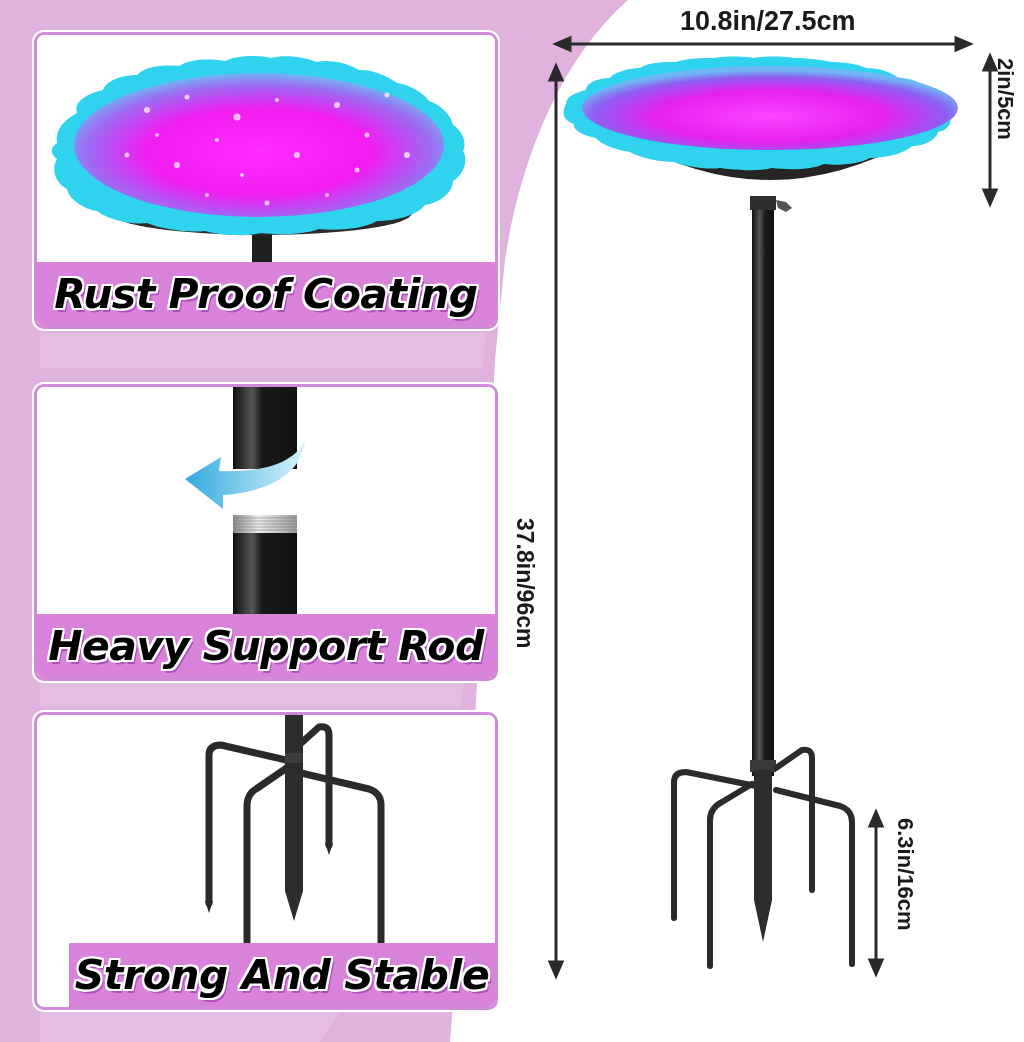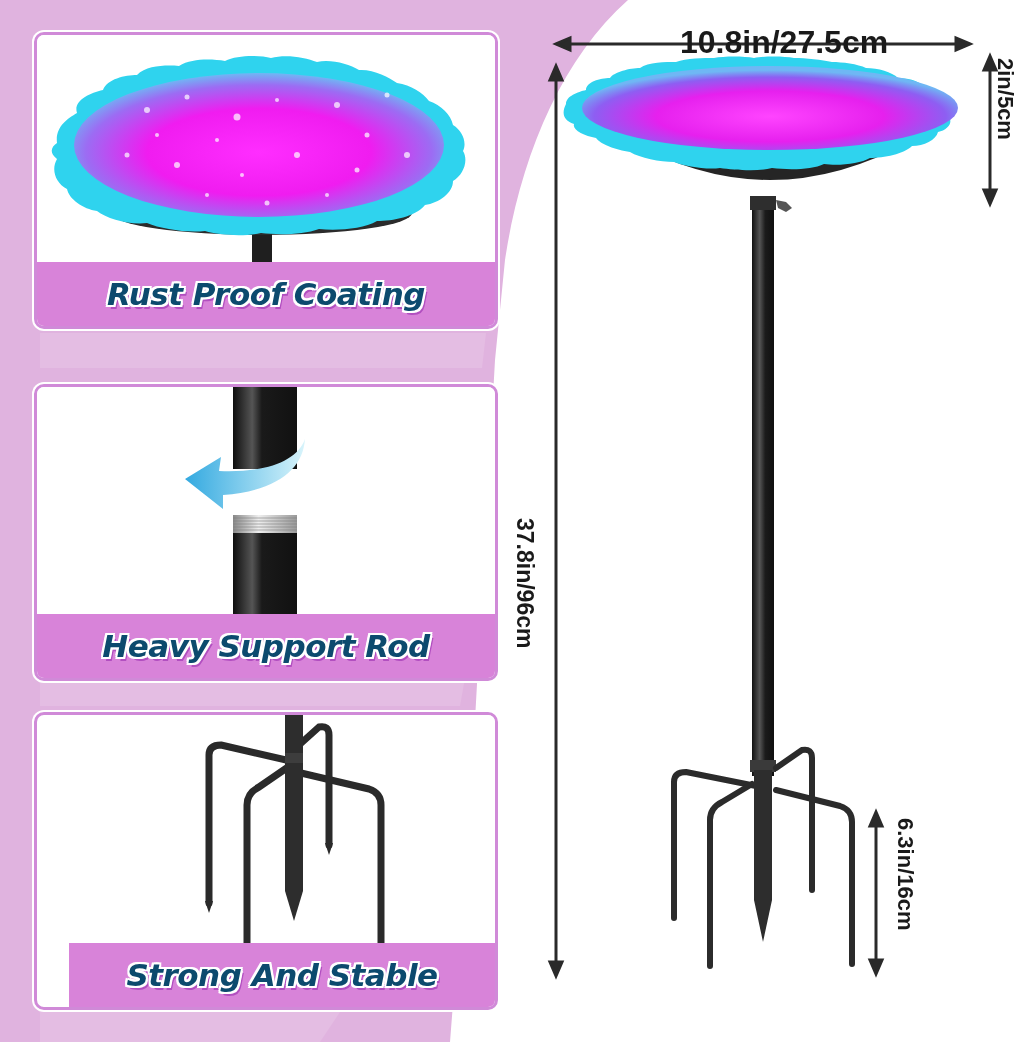--- a/index.html
+++ b/index.html
@@ -13,37 +13,37 @@
     background: #ffffff; border: 3px solid #d08ad8; border-radius: 10px;
     overflow: hidden; box-shadow: 0 0 0 2px #ffffff;
   }
   .card .img-area { position: relative; width: 100%; background: #ffffff; }
   .card .caption {
     height: 64px; background: #d883d9;
     display: flex; align-items: center; justify-content: center;
   }
   .card .caption span {
     font-family: "DejaVu Sans", sans-serif; font-weight: bold; font-style: italic;
-    font-size: 31px; color: #0c4a6e; letter-spacing: -0.5px;
+    font-size: 41px; color: #000000; letter-spacing: -0.5px;
     text-shadow: -2px -2px 0 #fff, 2px -2px 0 #fff, -2px 2px 0 #fff, 2px 2px 0 #fff,
                  0 2px 0 #fff, 2px 0 0 #fff, 0 -2px 0 #fff, -2px 0 0 #fff,
                  3px 4px 0 #b24fc0;
   }
   #card1 { top: 32px; height: 297px; }
   #card1 .img-area { height: 227px; }
   #card2 { top: 373px; height: 297px; margin-top: 11px; }
   #card2 .img-area { height: 227px; }
   #card3 { top: 712px; height: 298px; padding-left: 32px; }
   #card3 .img-area { height: 228px; }
 
   .dim-text {
     position: absolute; font-family: "Liberation Sans", sans-serif;
     font-weight: bold; color: #1a1a1a; white-space: nowrap;
   }
-  .dim-h { left: 680px; top: 24px; font-size: 32px; }
+  .dim-h { left: 680px; top: 6px; font-size: 27px; }
   .dim-v {
     transform-origin: left top; transform: rotate(90deg);
   }
   .dim-total { left: 538px; top: 518px; font-size: 23px; }
   .dim-depth { left: 1018px; top: 58px; font-size: 22px; }
   .dim-spike { left: 918px; top: 818px; font-size: 22px; }
 
   svg { display: block; }
   .abs { position: absolute; }
 </style>

